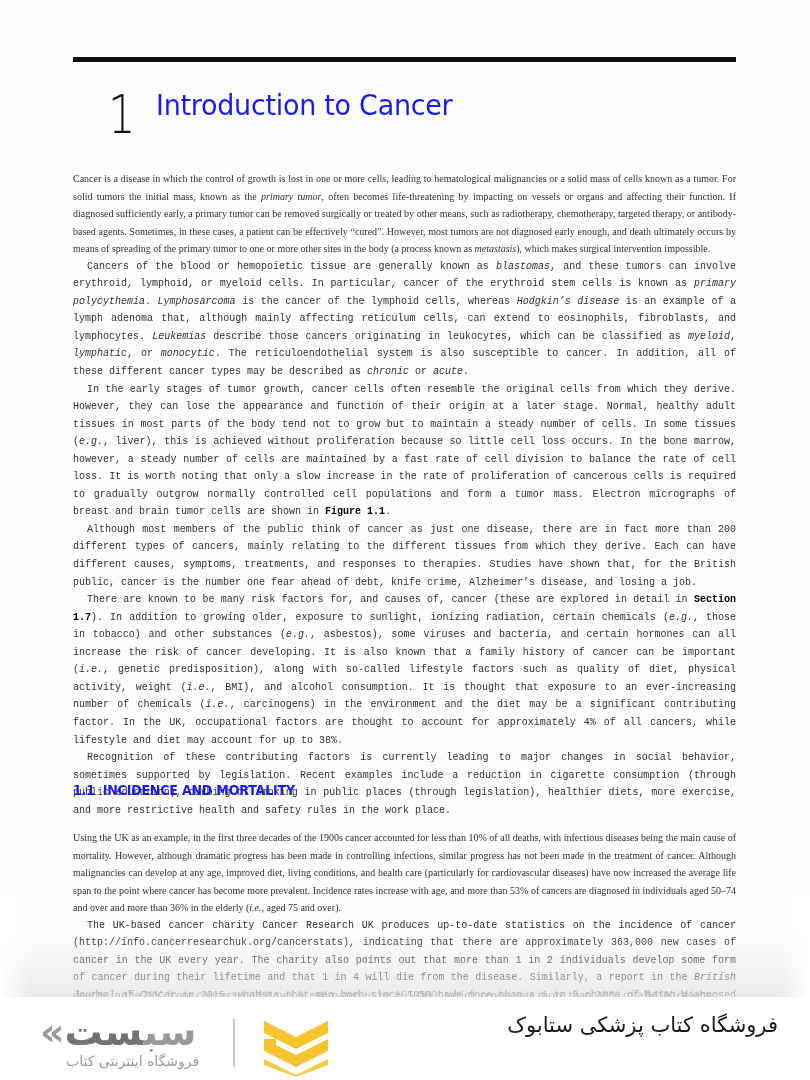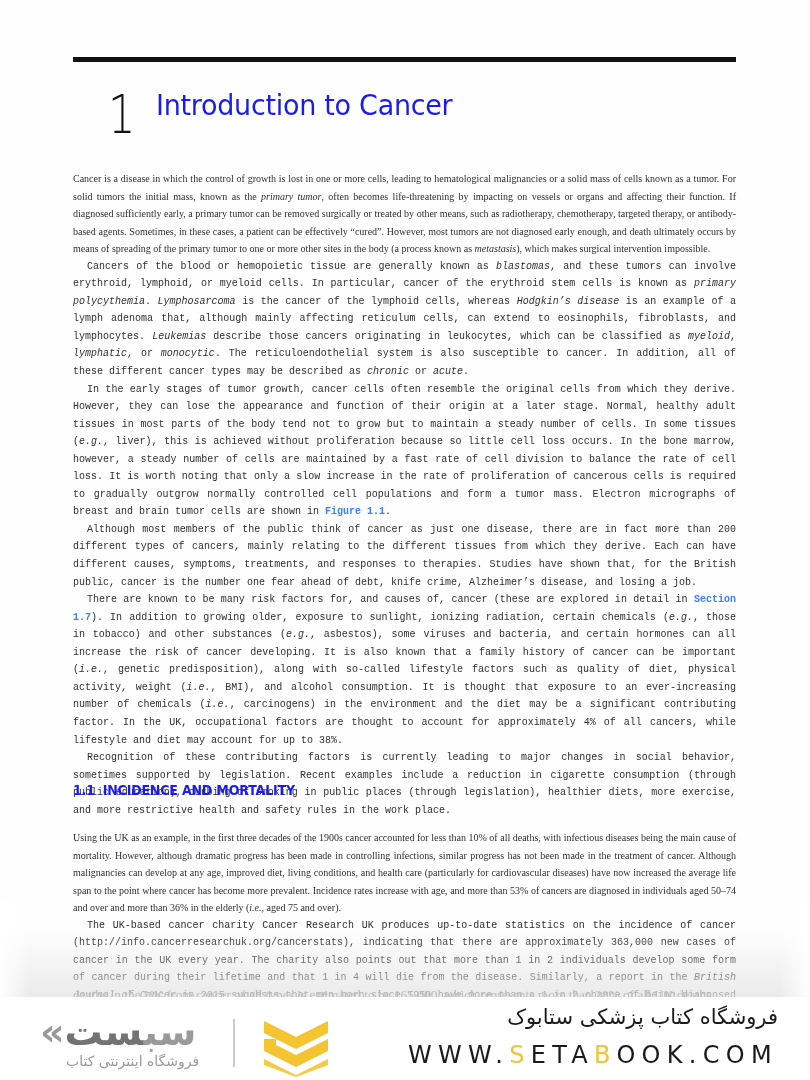--- a/index.html
+++ b/index.html
@@ -49,21 +49,21 @@
       transform: scaleX(0.93); transform-origin: left top; white-space: nowrap;
     }
     .body-text {
       position: absolute; left: 73px; width: 663px;
       font-size: 10px; line-height: 17.55px; text-align: justify;
       color: #2e2e2e;
     }
     .body-text p { margin: 0; text-indent: 0; }
     .body-text p.indent { text-indent: 14px; font-family: Liberation Mono, monospace; }
     .body-text i { font-style: italic; }
-    .body-text b { font-weight: bold; color: #3b82f6; }
+    .body-text b { font-weight: bold; color: #000000; }
     .block1 { top: 170px; }
     .block2 { top: 829px; }
     .section-head {
       position: absolute; left: 73px; top: 782px;
       font-family: "DejaVu Sans", sans-serif; font-size: 14px; font-weight: bold;
       color: #1b1bf0; letter-spacing: -0.2px;
       transform: scaleX(0.9); transform-origin: left top; white-space: nowrap;
     }
     .section-head .num { display: inline-block; width: 33px; }
     .cut-line {
@@ -85,21 +85,21 @@
     .logo-word .gray { color: #9a9a9a; }
     .logo-word .gold { color: #737373; }
     .logo-sub {
       position: absolute; left: 38px; top: 44px;
       font-family: "DejaVu Sans", sans-serif; font-size: 14px; color: #9a9a9a;
       direction: rtl; white-space: nowrap;
     }
     .logo-divider { position: absolute; left: 205px; top: 10px; width: 2px; height: 48px; background: #c9c9c9; }
     .logo-chevron { position: absolute; left: 232px; top: 8px; width: 72px; height: 60px; }
     .shop-name {
-      position: absolute; right: 32px; top: 8px;
+      position: absolute; right: 32px; top: 16px;
       font-family: "DejaVu Sans", sans-serif; font-size: 21px; color: #1a1a1a;
       direction: rtl; white-space: nowrap;
     }
     .shop-url {
       position: absolute; right: 32px; top: 44px;
       font-family: "DejaVu Sans", sans-serif; font-size: 24px; color: #1a1a1a;
       letter-spacing: 6.3px; white-space: nowrap;
     }
     .shop-url .hl { color: #f5c431; }
   </style>
@@ -148,16 +148,13 @@
     </div>
     <div class="logo-sub">فروشگاه اینترنتی کتاب</div>
     <div class="logo-divider"></div>
     <svg class="logo-chevron" viewBox="0 0 72 60">
       <polygon points="4,4 36,20 68,4 68,16 36,32 4,16" fill="#f5c431"></polygon>
       <polygon points="4,22 16,22 16,28 36,38 68,22 68,34 36,50 4,34" fill="#f5c431"></polygon>
       <polygon points="4,42 36,58 68,42 68,48 36,60 4,48" fill="#f5c431" opacity="0.9"></polygon>
     </svg>
   </div>
   <div class="shop-name">فروشگاه کتاب پزشکی ستابوک</div>
-  <div class="shop-url">
-    <span>WWW.</span><span class="hl">S</span><span>ETA</span><span class="hl">B</span><span>OOK.COM</span>
-  </div>
 </div>
 
 </body></html>

